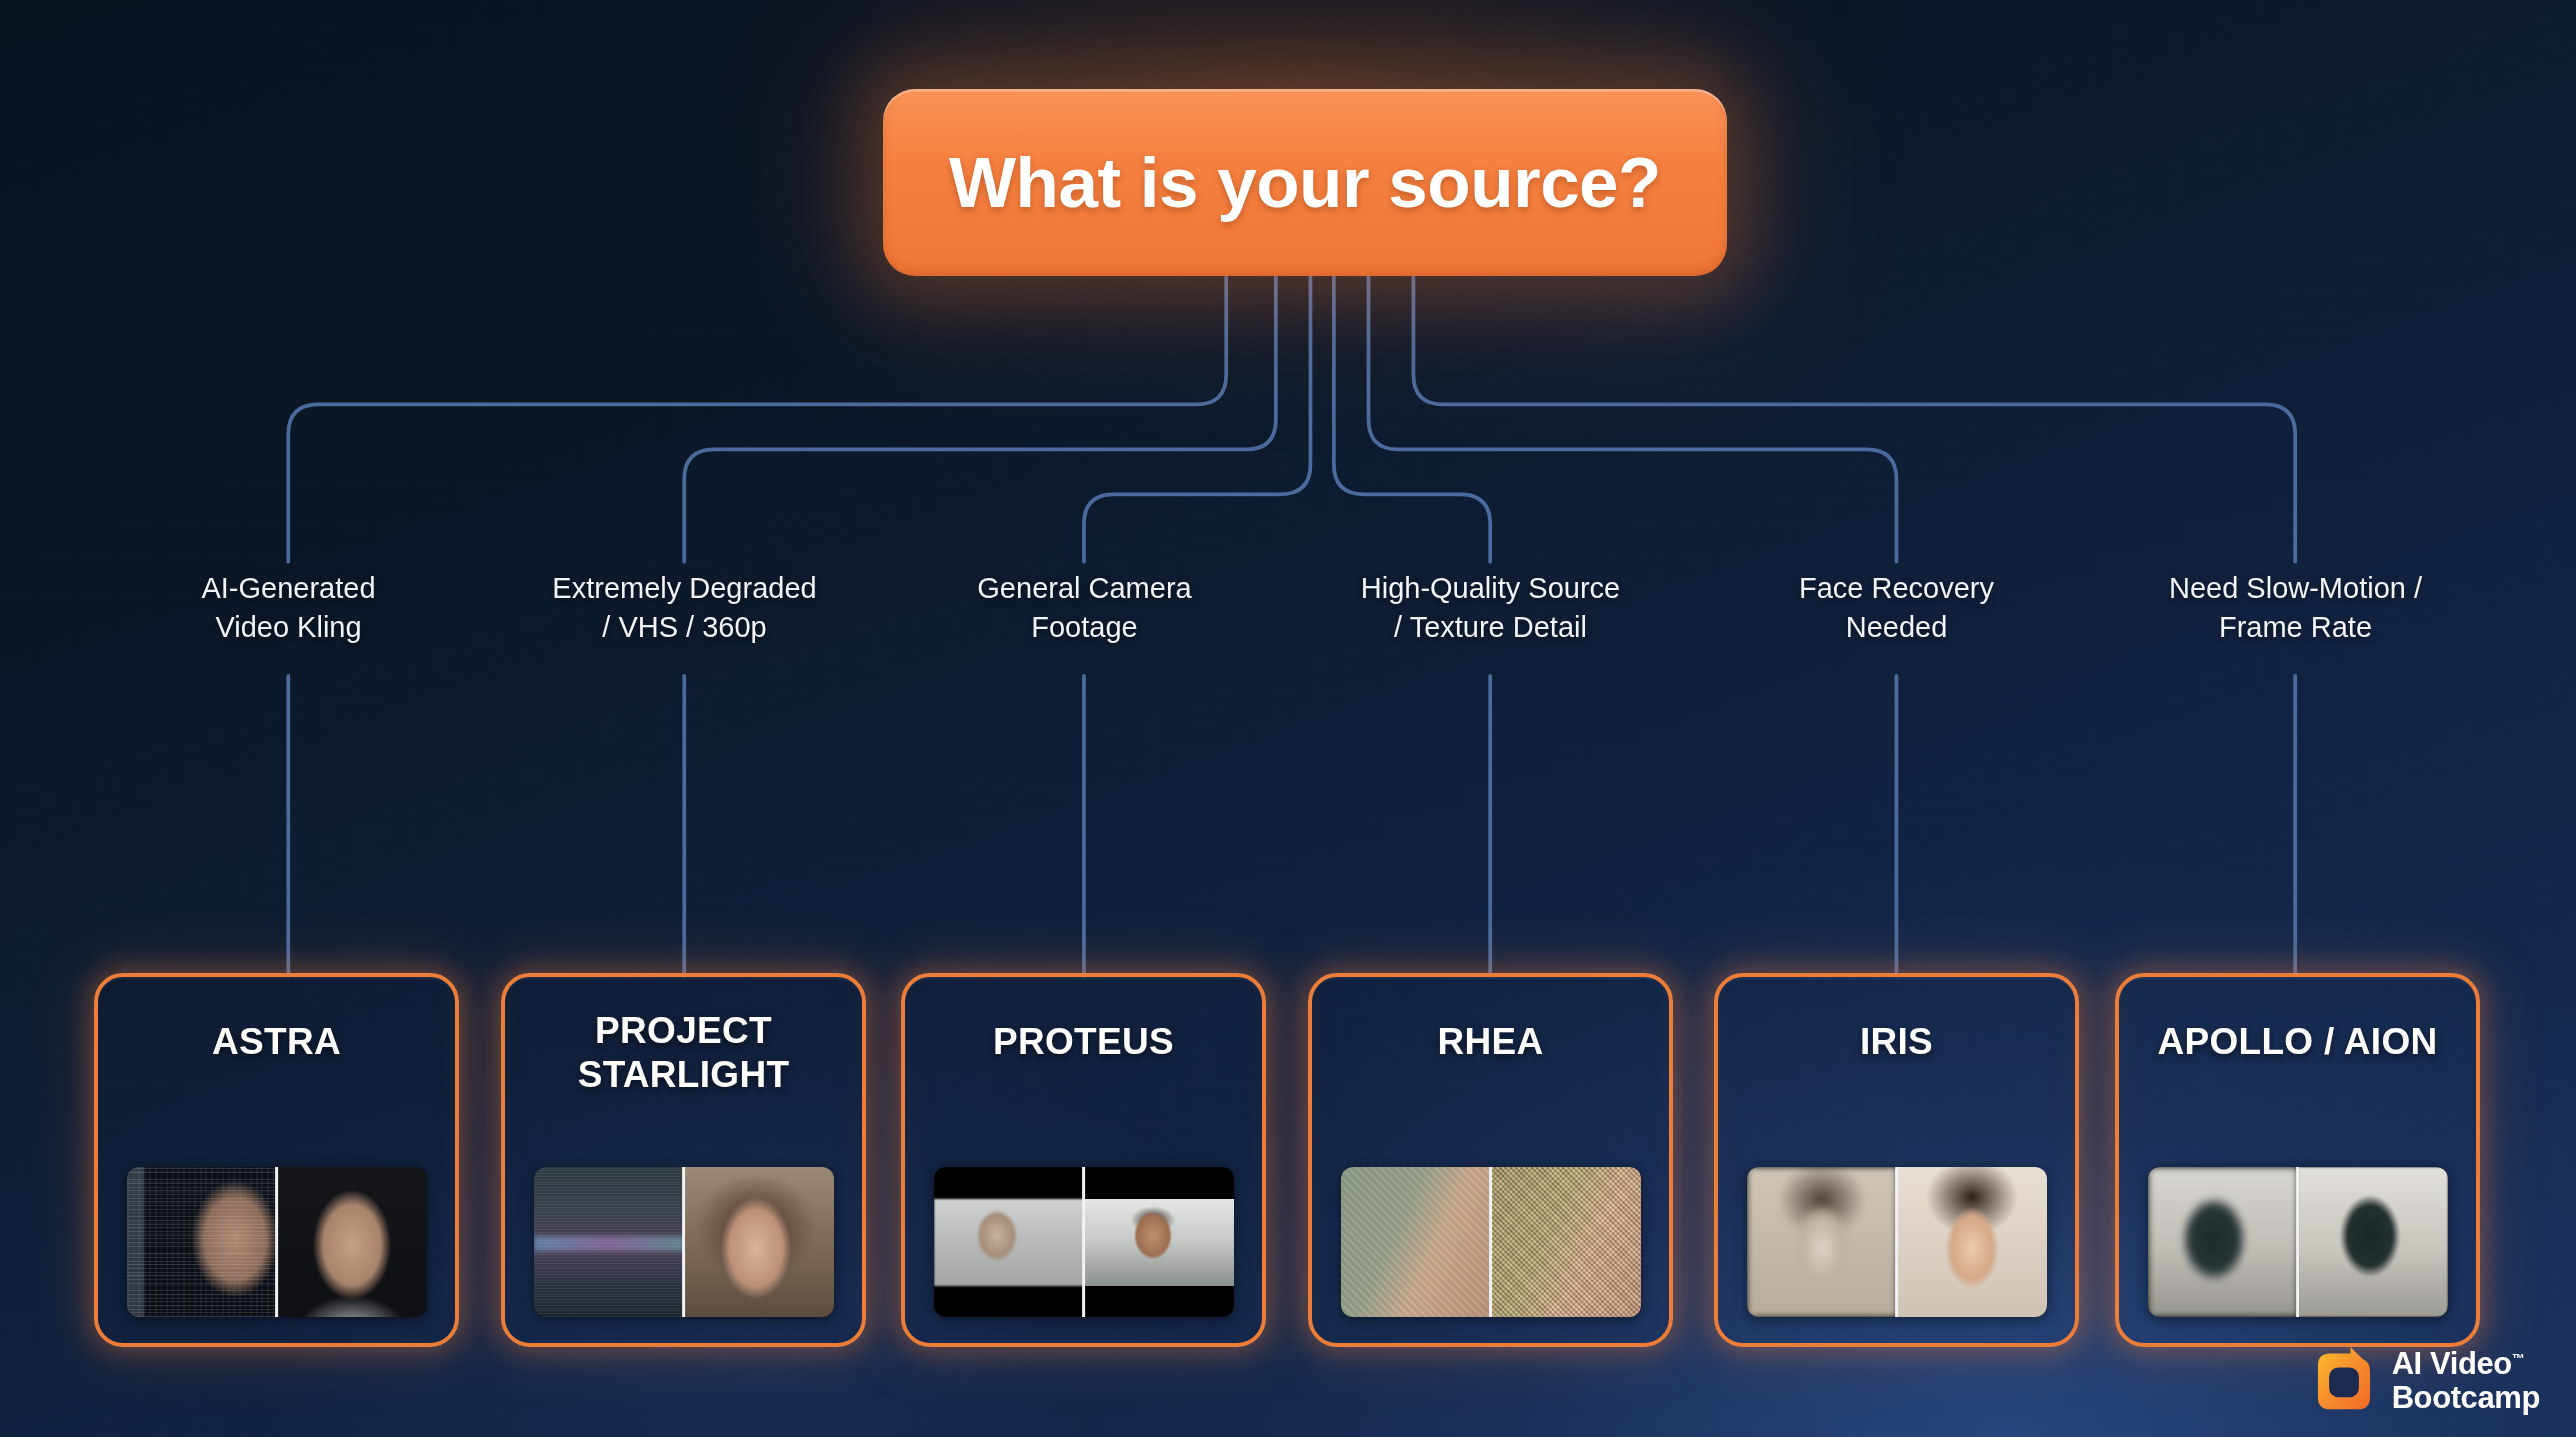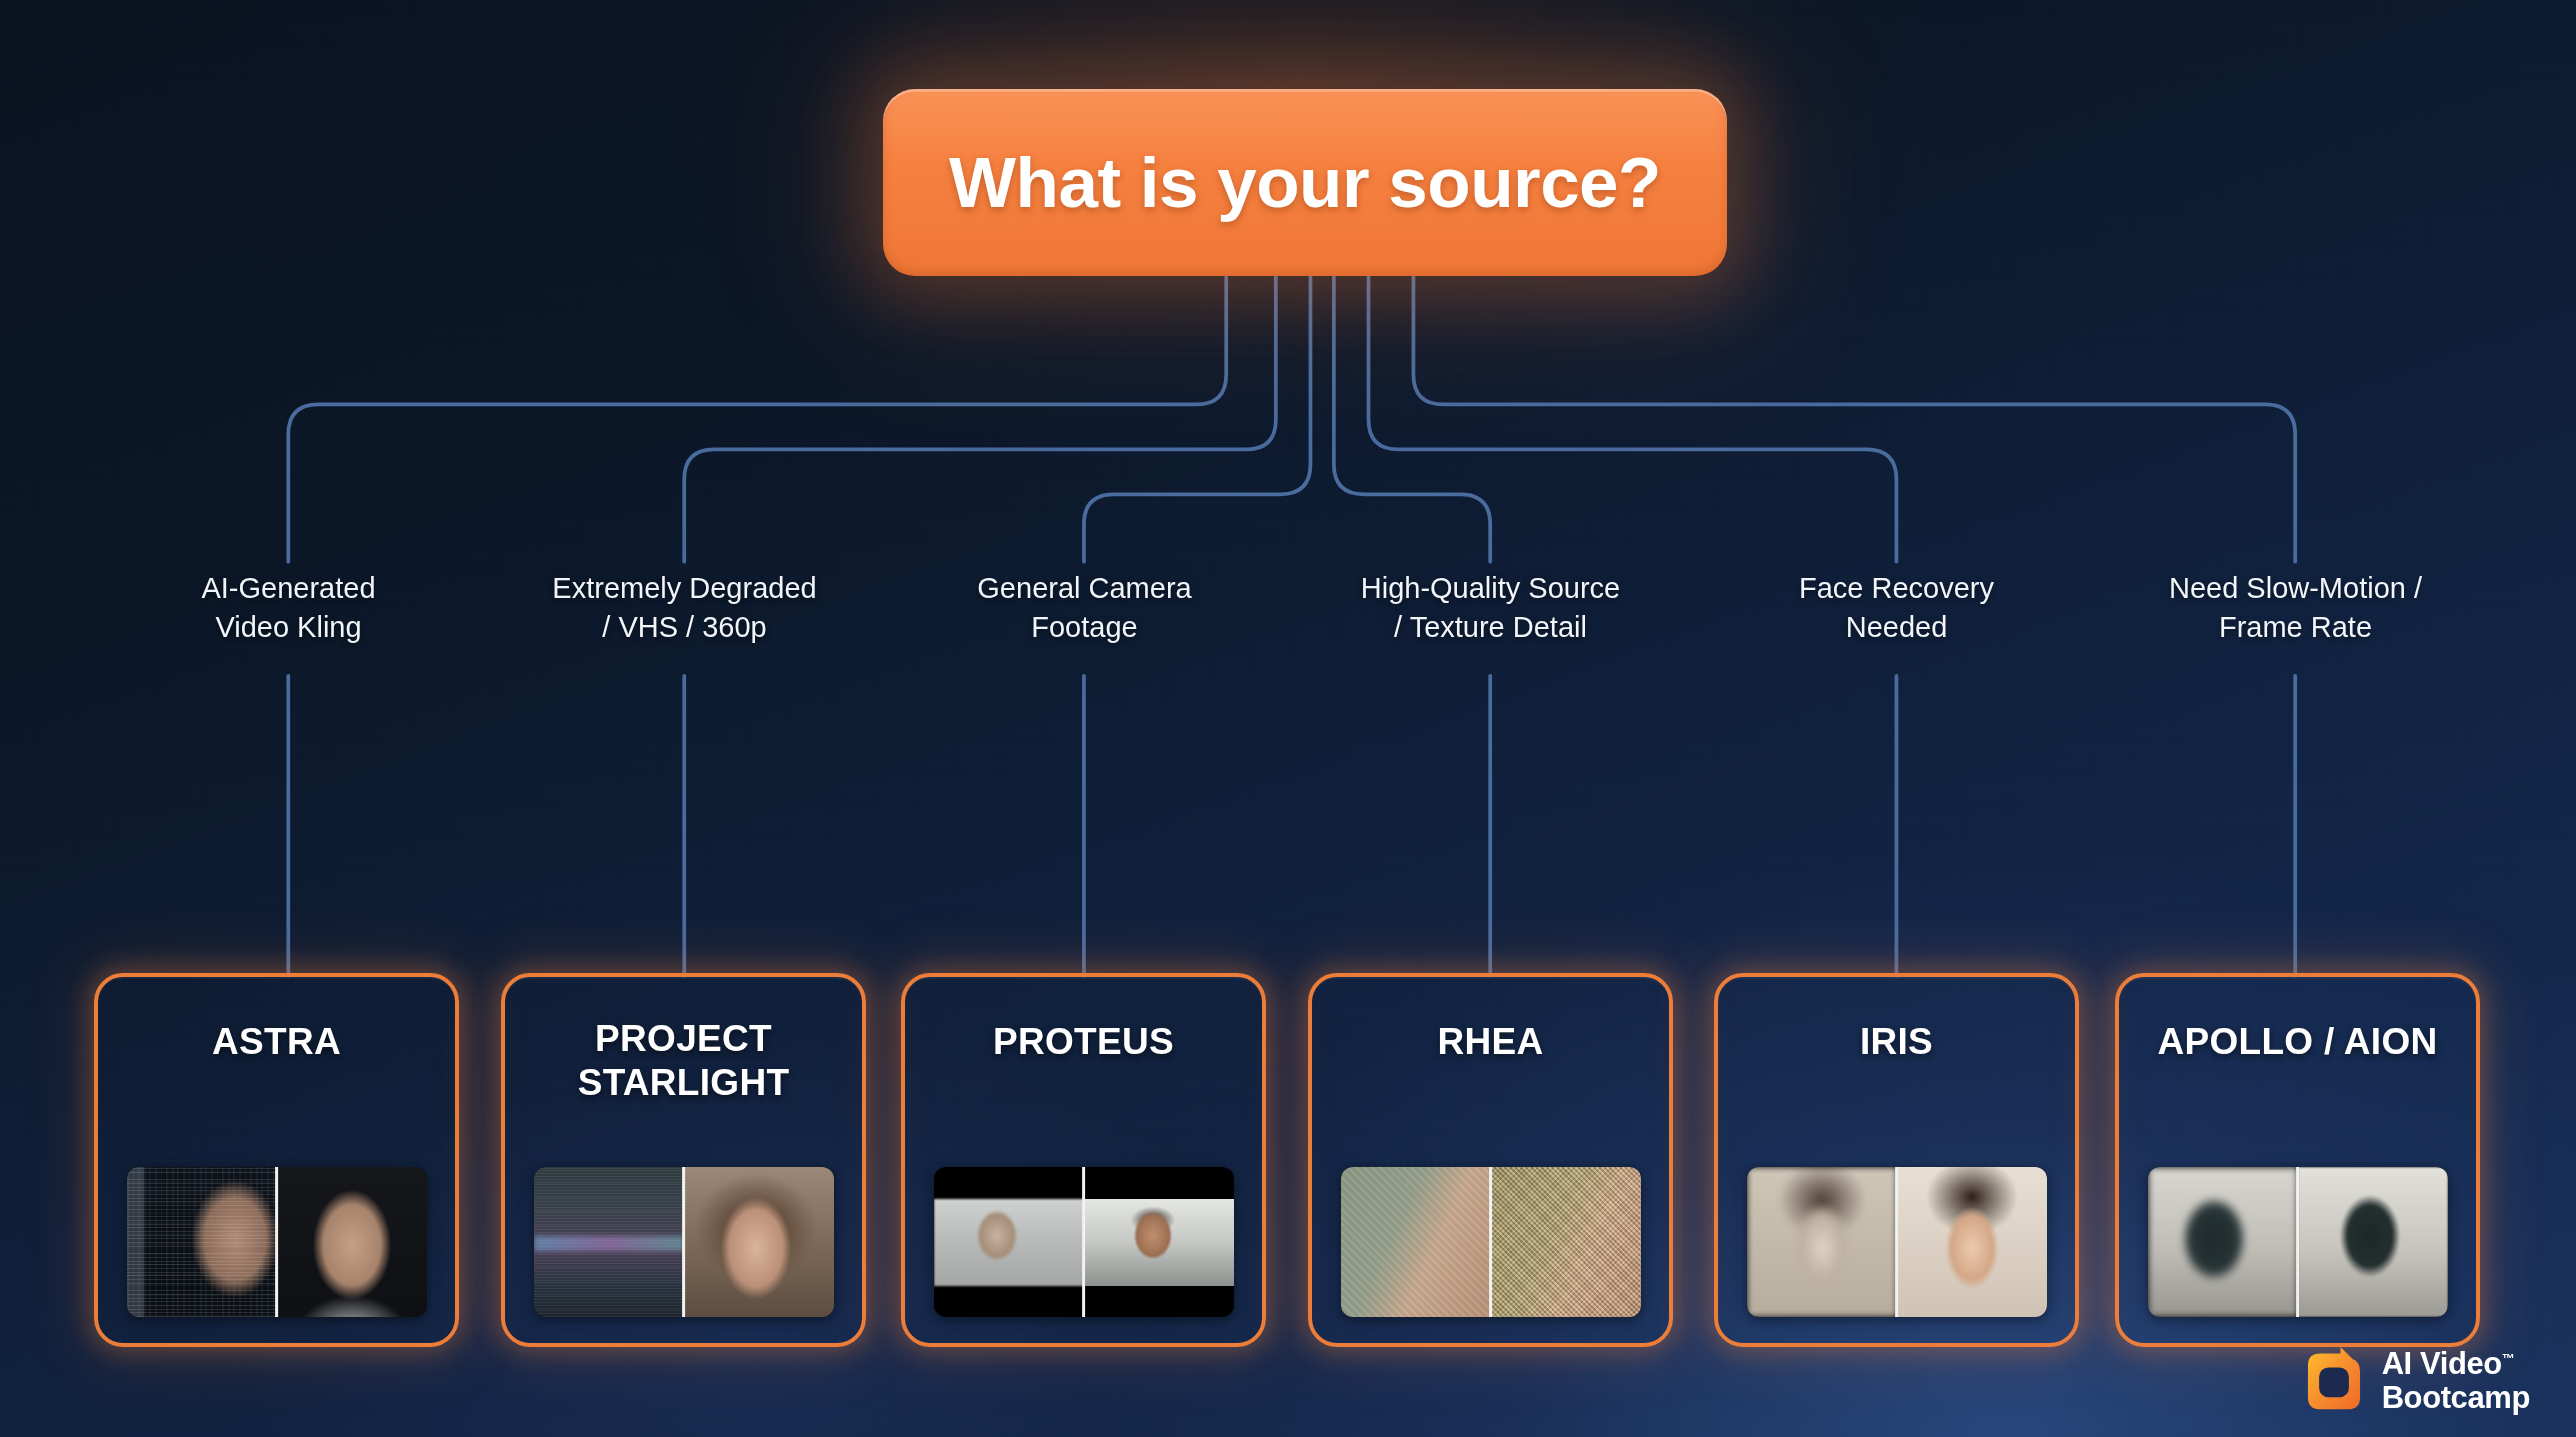--- a/index.html
+++ b/index.html
@@ -90,21 +90,21 @@
     position: absolute;
     left: 0; right: 0; top: 43px;
     text-align: center;
     color: #ffffff;
     font-size: 37px;
     font-weight: bold;
     line-height: 1.18;
     letter-spacing: 0.3px;
     text-shadow: 0 2.8px 7.5px rgba(0,0,0,0.55);
   }
-  .card.two-line .card-title { top: 40px; }
+  .card.two-line .card-title { top: 32px; }
 
   .thumb {
     position: absolute;
     left: 50%;
     transform: translateX(-50%);
     bottom: 26px;
     width: 300px; height: 150px;
     border-radius: 12px;
     overflow: hidden;
     background: #0a0a0a;
@@ -217,21 +217,21 @@
   .apollo-after {
     background:
       radial-gradient(ellipse 36px 49px at 48% 46%, #1b2628 0%, #24302f 62%, rgba(0,0,0,0) 84%),
       linear-gradient(180deg, #e2e0da 0%, #c7c5be 55%, #9c9a94 100%);
     filter: blur(1.1px);
   }
 
   
   #logo {
     position: absolute;
-    right: 46px; bottom: 24px;
+    right: 36px; bottom: 24px;
     display: flex; align-items: center; gap: 17px;
     z-index: 6;
   }
   #logo-mark { width: 62px; height: 67px; }
   #logo-text {
     color: #ffffff;
     font-size: 31px;
     font-weight: bold;
     line-height: 1.07;
     letter-spacing: -0.4px;

